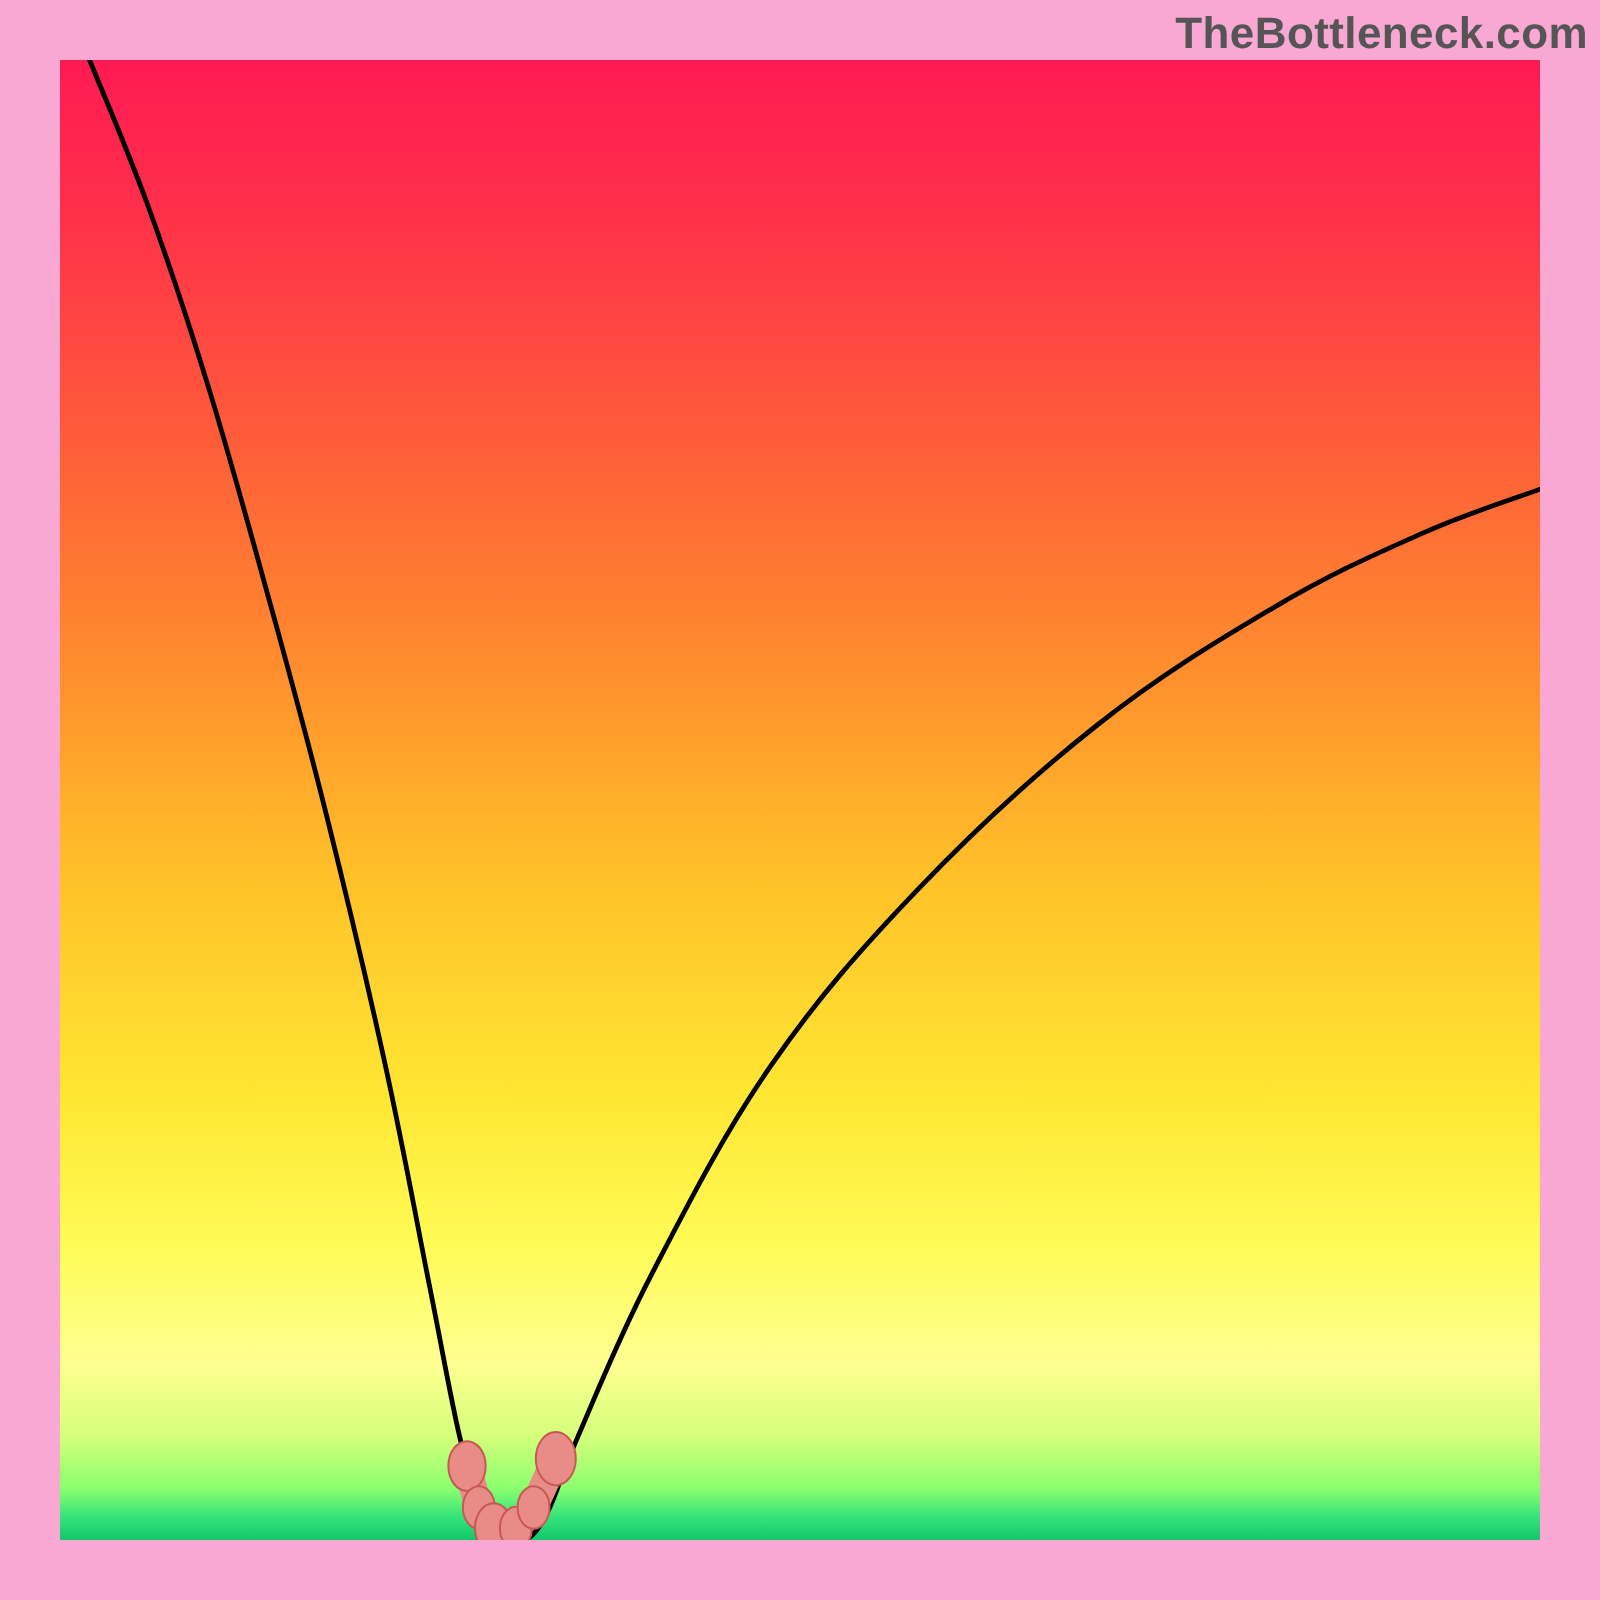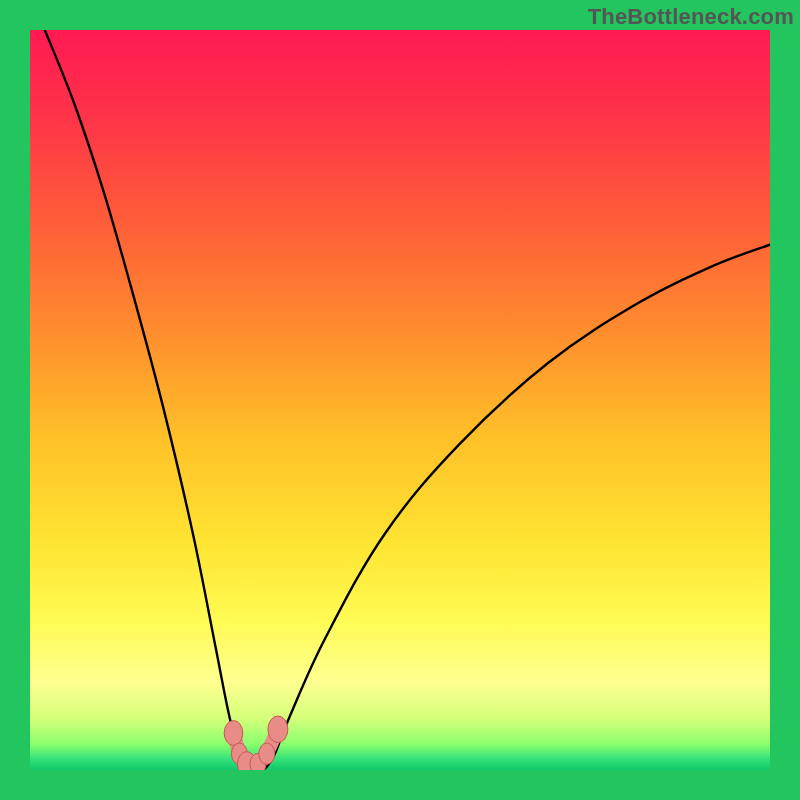--- a/index.html
+++ b/index.html
@@ -8,21 +8,21 @@
     width: 800px;
     height: 800px;
     overflow: hidden;
     background: #000;
     font-family: Arial, Helvetica, sans-serif;
   }
   .frame {
     position: absolute;
     top: 0; left: 0;
     width: 800px; height: 800px;
-    background: #22c55e;
+    background: #f9a8d4;
   }
   .plot {
     position: absolute;
     top: 30px;
     left: 30px;
     width: 740px;
     height: 740px;
     overflow: hidden;
   }
   .watermark {

